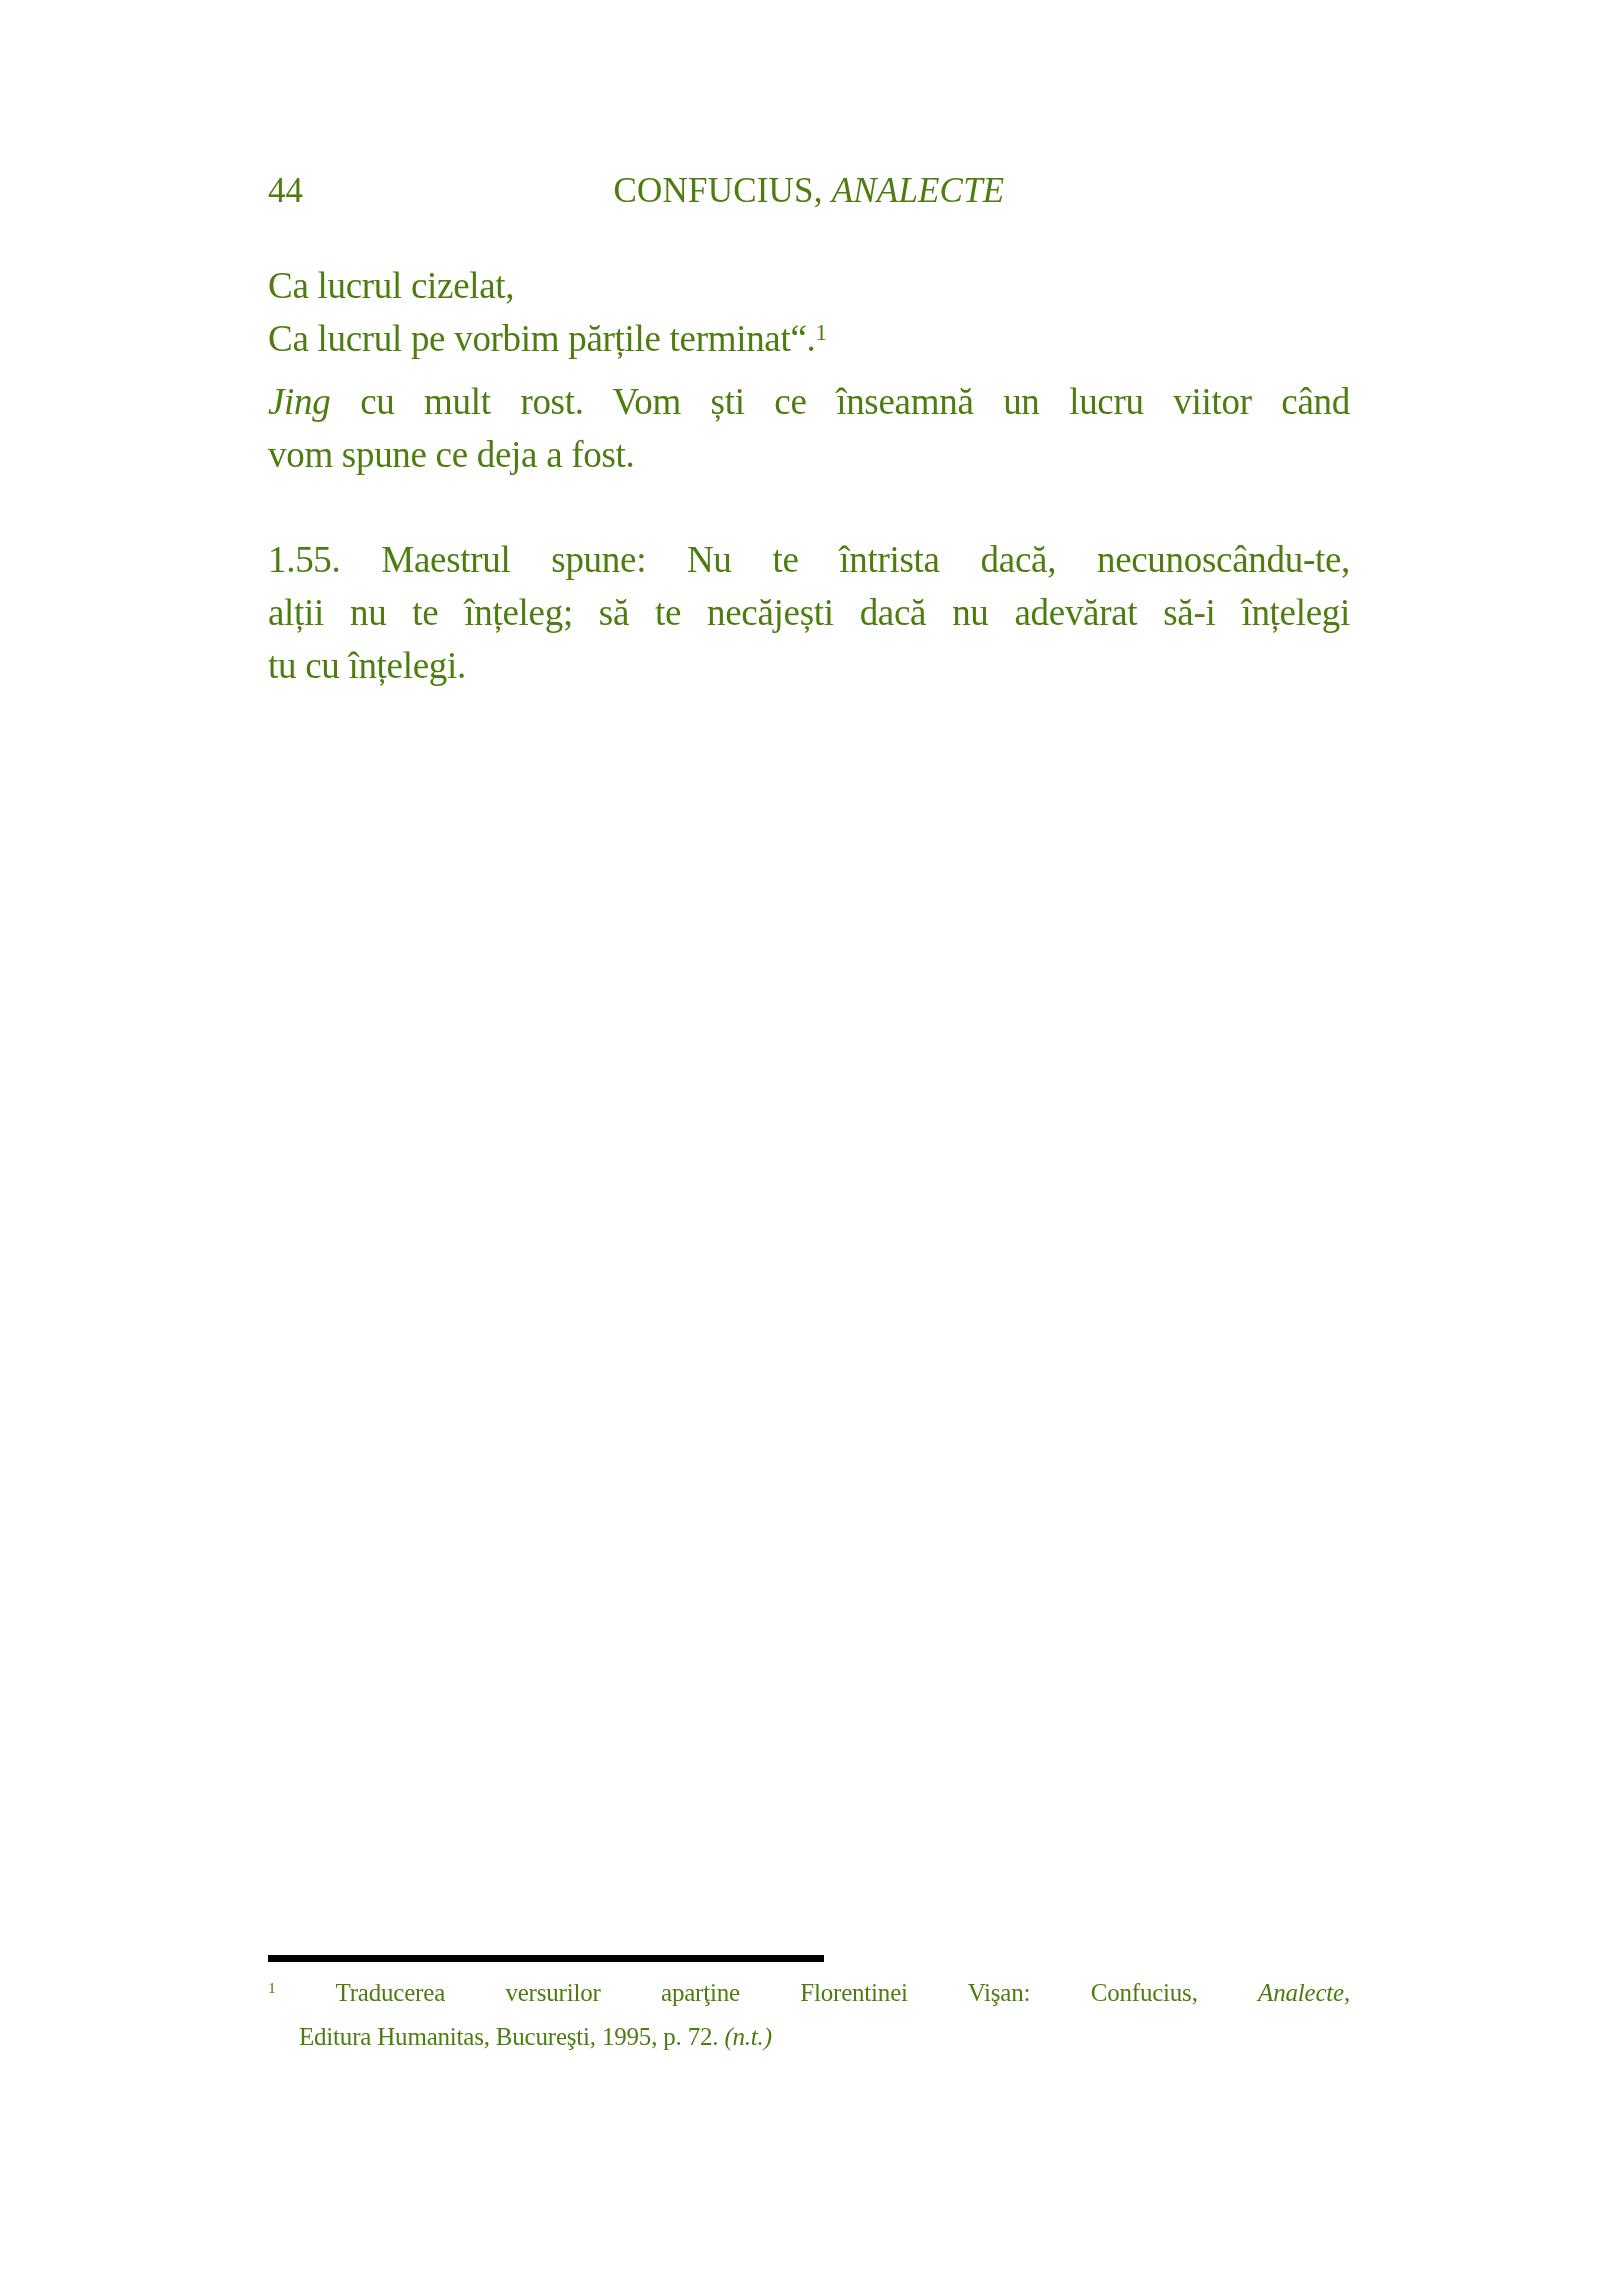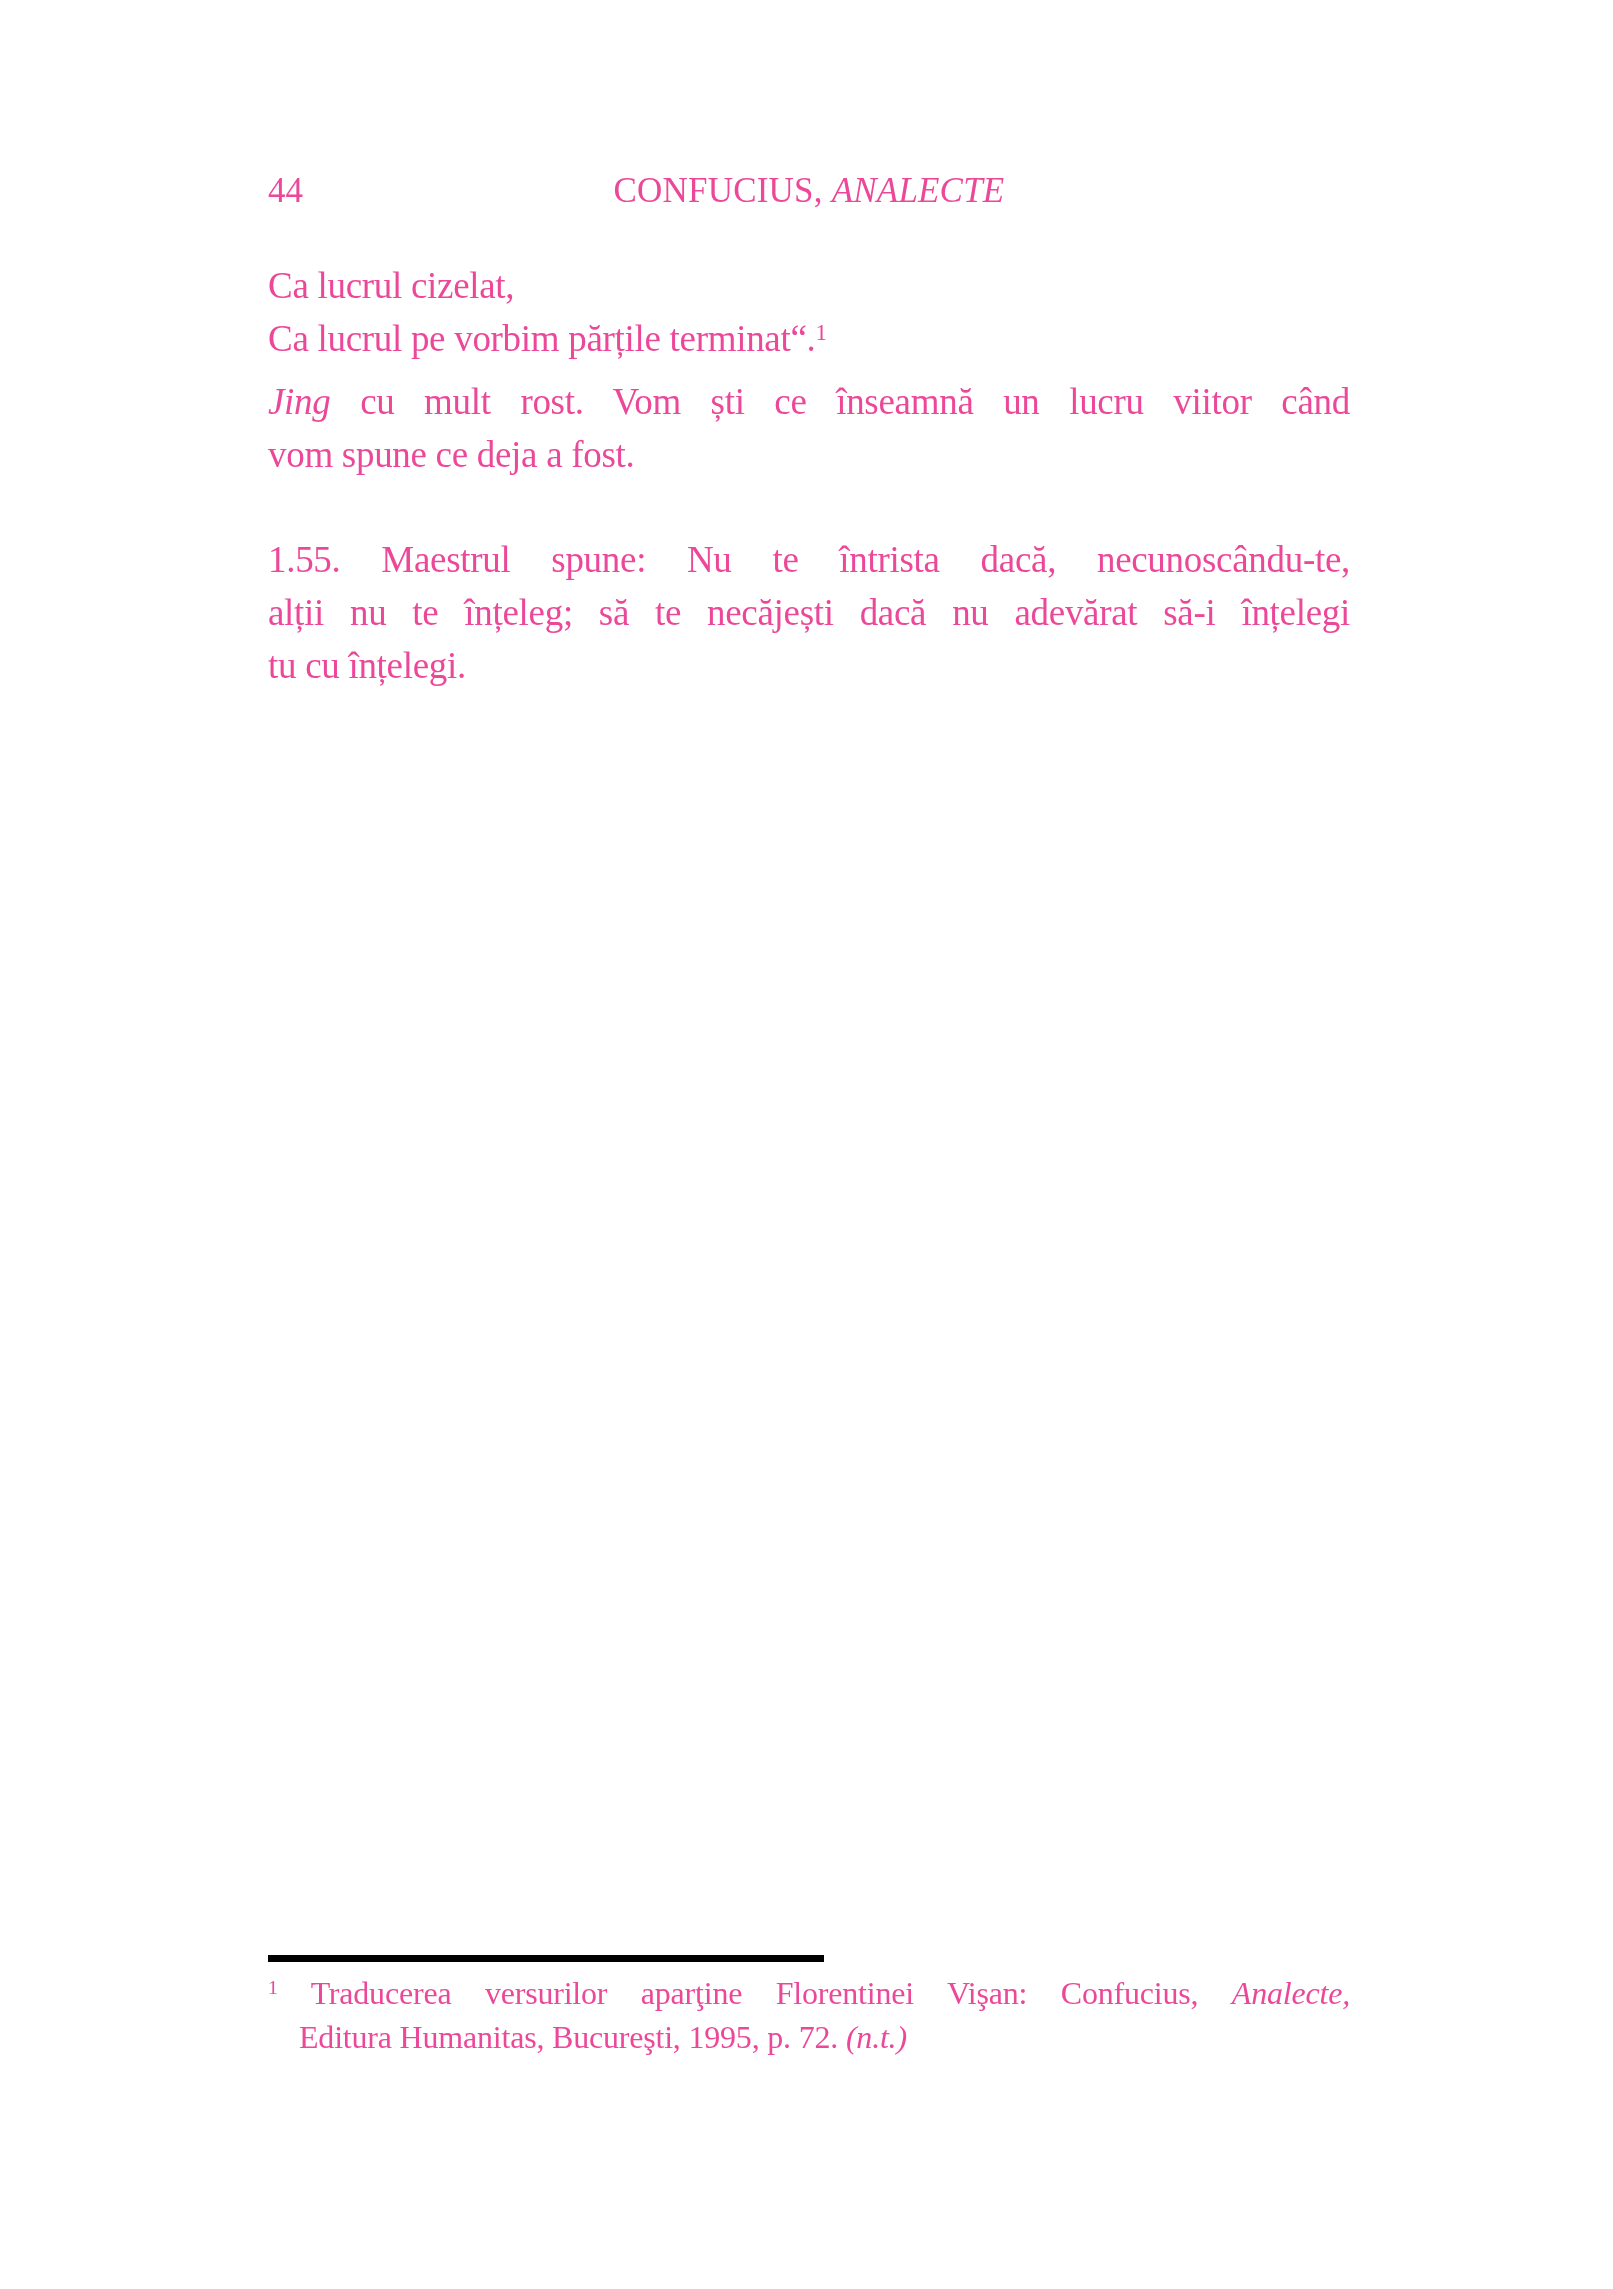--- a/index.html
+++ b/index.html
@@ -5,21 +5,21 @@
   html, body {
     margin: 0;
     padding: 0;
     background: #ffffff;
   }
   .page {
     position: relative;
     width: 1613px;
     height: 2290px;
     background: #ffffff;
-    color: #ec4899;
+    color: #4d7c0f;
     font-family: "Liberation Serif", serif;
     overflow: hidden;
   }
   .i { font-style: italic; margin-top: 48px; }
   
   .header {
     position: absolute;
     top: 169px;
     left: 268px;
     width: 1082px;
@@ -66,21 +66,21 @@
     top: 1955px;
     width: 556px;
     height: 6.5px;
     background: #000000;
   }
   .footnote {
     position: absolute;
     left: 268px;
     top: 1971px;
     width: 1082px;
-    font-size: 32px;
+    font-size: 25px;
     letter-spacing: -0.2px;
     padding-left: 31px;
     box-sizing: border-box;
   }
   .footnote .line {
     line-height: 44px;
   }
   .footnote .hang {
     text-indent: -31px;
   }

